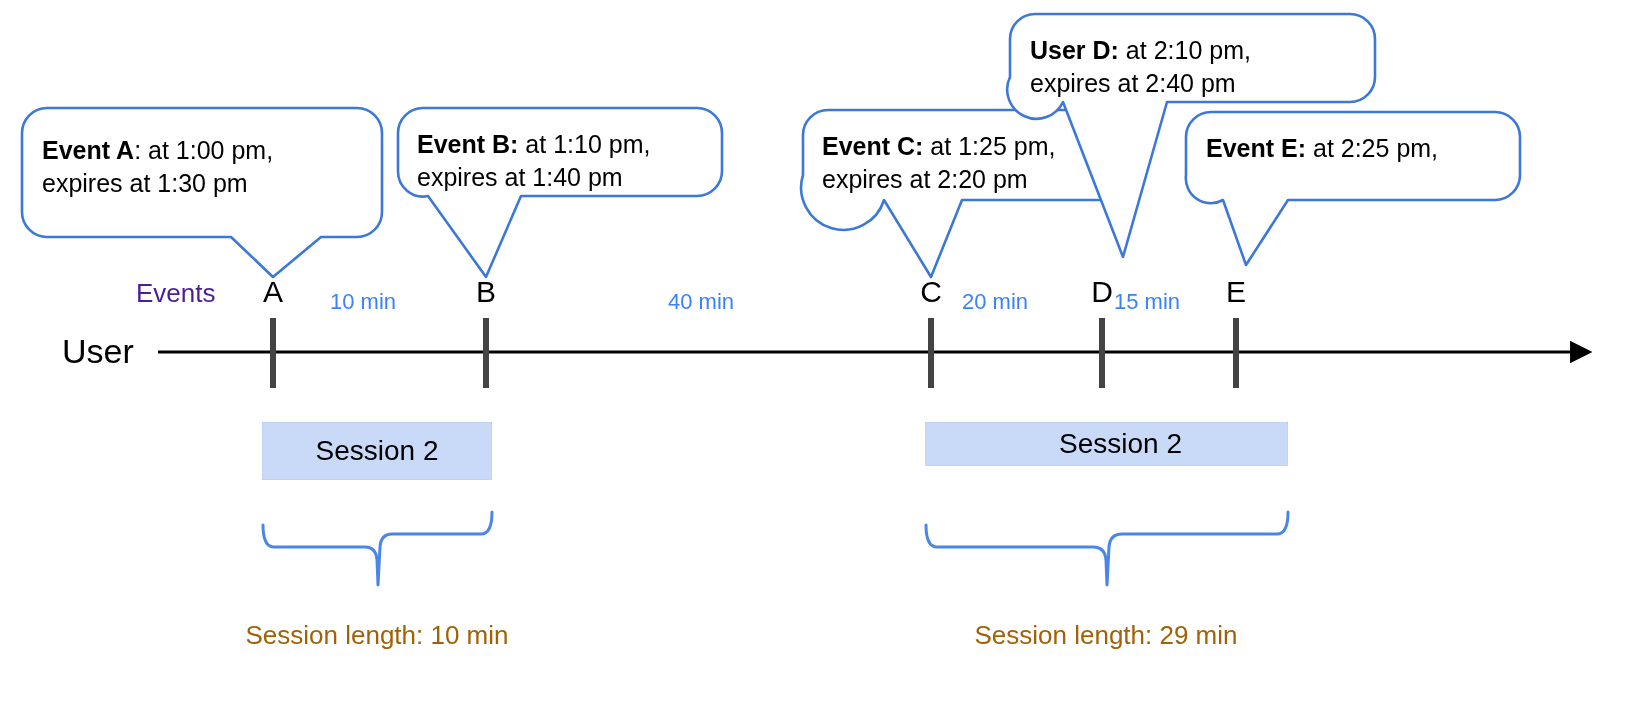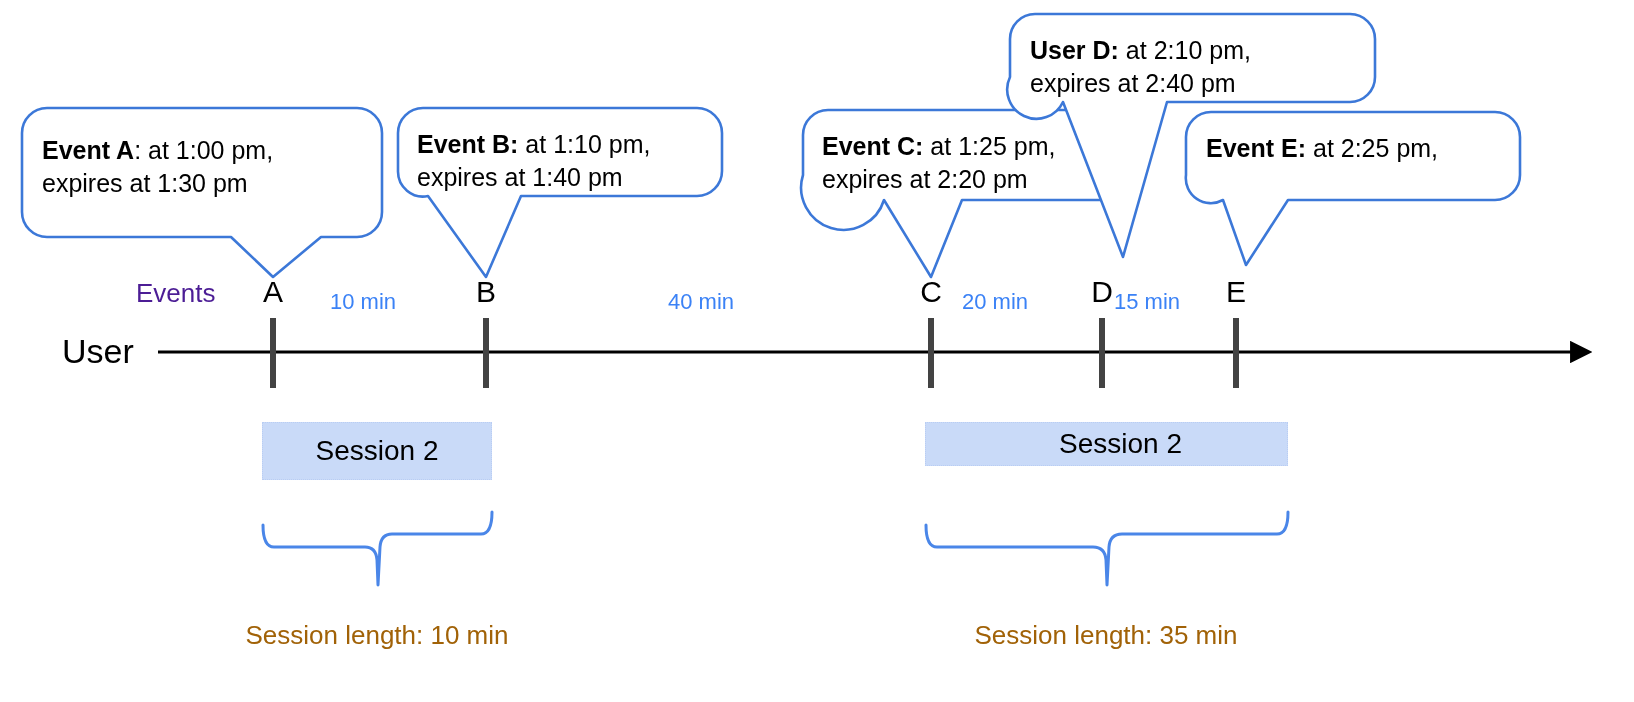--- a/index.html
+++ b/index.html
@@ -240,15 +240,15 @@
   <div class="gap-label" style="left:1114px; top:289px; width:110px;">15 min</div>
 
   <div class="session-box" style="left:262px; top:422px; width:230px; height:58px;">
     <span>Session 2</span>
   </div>
   <div class="session-box" style="left:925px; top:422px; width:363px; height:44px;padding-left:28px;">
     <span>Session 2</span>
   </div>
 
   <div class="session-length" style="left:217px; top:620px; width:320px;">Session length: 10 min</div>
-  <div class="session-length" style="left:946px; top:620px; width:320px;">Session length: 35 min</div>
+  <div class="session-length" style="left:946px; top:620px; width:320px;">Session length: 29 min</div>
 
 </div>
 
 </body></html>

